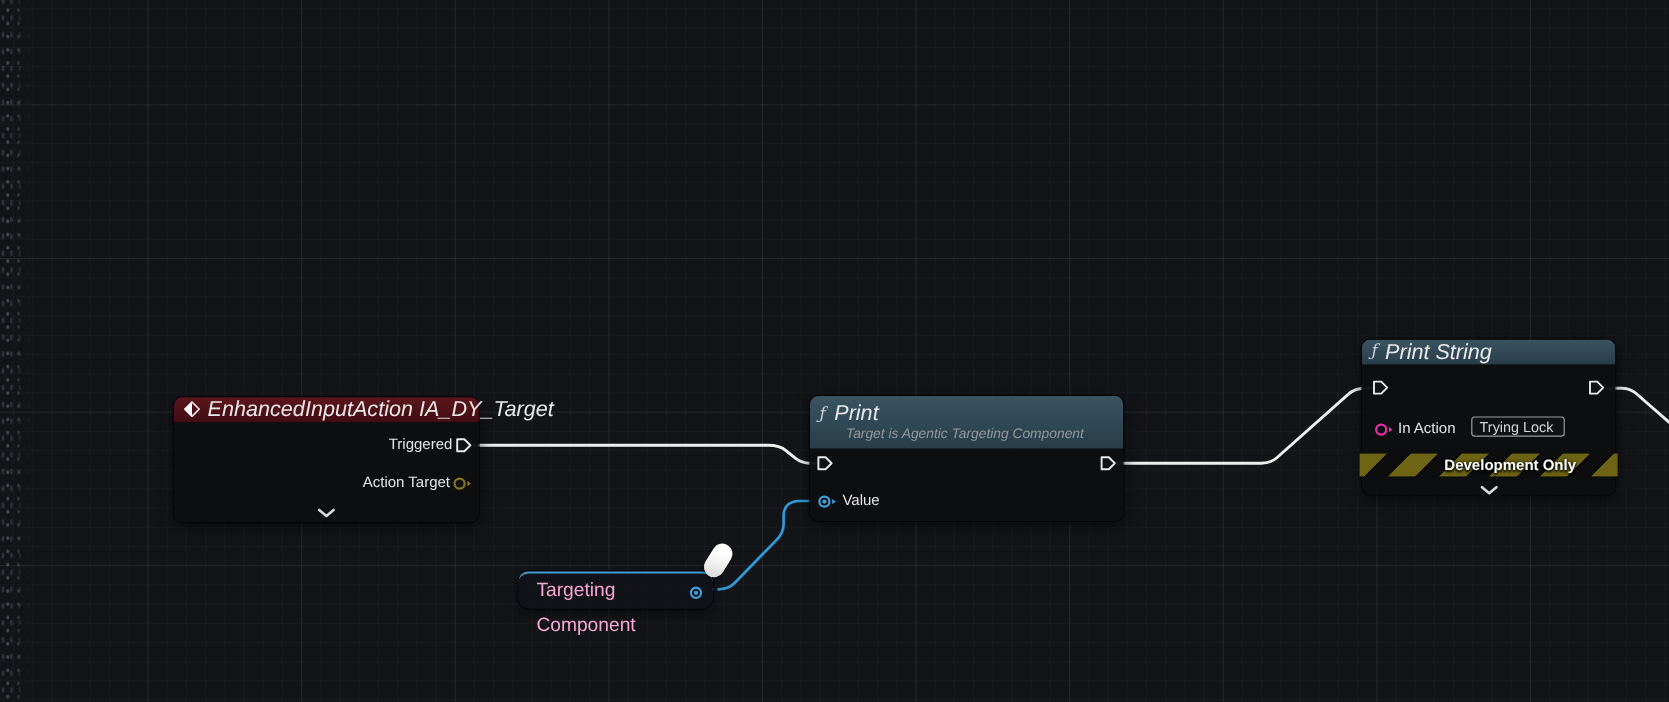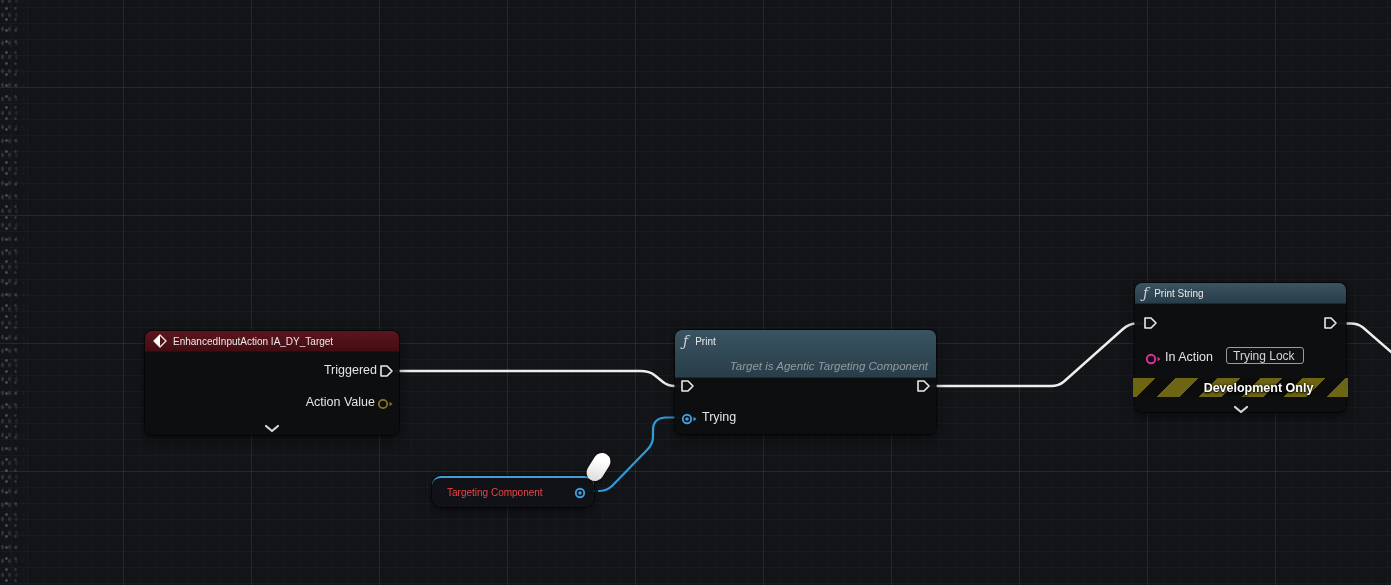--- a/index.html
+++ b/index.html
@@ -34,40 +34,40 @@
   .hdr{
     display:flex;align-items:center;gap:6px;
     padding:0 8px;border-radius:7px 7px 0 0;
     border-bottom:1px solid rgba(0,0,0,0.5);
     color:#e9e9e9;font-size:13px;white-space:nowrap;
   }
   .hdr.red{height:20px;background:linear-gradient(#5c151c,#430d13);}
   .hdr.steel{height:20px;background:linear-gradient(#3a5462,#283d49);}
   .hdr.steel2{background:linear-gradient(#3a5462,#283d49);padding:4px 8px 5px;border-radius:7px 7px 0 0;
     border-bottom:1px solid rgba(0,0,0,0.5);}
-  .hdr-title{color:#e9e9e9;font-size:10px;}
+  .hdr-title{color:#e9e9e9;font-size:18px;font-style:italic;}
   .fn-icon{font-style:italic;font-family:"DejaVu Serif",serif;color:#c9d0d4;font-size:14px;line-height:1;}
-  .subtitle{font-style:italic;color:#949a9e;font-size:11.5px;margin:12px 0 0 22px;white-space:nowrap;text-align:right;}
+  .subtitle{font-style:italic;color:#949a9e;font-size:11.5px;margin:1px 0 0 22px;white-space:nowrap;}
   .pin-label{position:absolute;color:#e4e4e4;font-size:12.5px;line-height:14px;white-space:nowrap;}
   .abs{position:absolute;}
   .chevron{position:absolute;cursor:pointer;}
   .dev-banner{
     position:absolute;left:-2px;right:-2px;height:19px;
     background:repeating-linear-gradient(135deg,#6d6414 0 16px,rgba(12,12,12,0.92) 16px 30px);
     display:flex;align-items:center;justify-content:center;
     color:#fff;font-size:12.5px;font-weight:600;
     text-shadow:0 1px 2px #000,0 0 3px #000;
     padding-left:36px;
   }
   .var-node{
     position:absolute;z-index:3;border-radius:9px;
     background:rgba(17,19,23,0.96);
     border-top:2px solid #3f9fd6;
     box-shadow:0 4px 10px rgba(0,0,0,0.5), 0 0 0 1px rgba(0,0,0,0.55);
-    color:#ef4444;font-size:10px;
+    color:#f9a8d4;font-size:16px;
   }
   .var-label{line-height:29px;padding-left:15px;display:block;}
   .in-string-input{
     position:absolute;width:64px;height:15px;
     background:#101114;border:1px solid #9b9b9b;border-radius:3px;
     color:#d6d6d6;font-size:12px;font-family:"Liberation Sans",sans-serif;
     padding:0 6px;outline:none;margin-left:12px;
   }
   .cursor-capsule{
     position:absolute;left:590px;top:452px;width:17px;height:30px;
@@ -101,21 +101,21 @@
         </svg>
       </span>
       <span class="hdr-title">EnhancedInputAction IA_DY_Target</span>
     </div>
     <span class="pin-label" style="right:22px;top:32px;">Triggered</span>
     <span class="abs" style="left:234px;top:33px;">
       <svg width="15" height="14" viewBox="0 0 15 14">
         <path d="M2,2 h6 l5,5 -5,5 h-6 z" fill="#101214" stroke="#eaeaea" stroke-width="1.6" stroke-linejoin="round"></path>
       </svg>
     </span>
-    <span class="pin-label" style="right:24px;top:64px;">Action Value</span>
+    <span class="pin-label" style="right:24px;top:64px;">Action Target</span>
     <span class="abs" style="left:232px;top:65px;">
       <svg width="17" height="12" viewBox="0 0 17 12">
         <circle cx="6" cy="6" r="4.2" fill="none" stroke="#8a751f" stroke-width="1.8"></circle>
         <path d="M12.5,3.8 L15.5,6 L12.5,8.2 Z" fill="#8a751f"></path>
       </svg>
     </span>
     <span class="chevron" style="left:119px;top:88px;">
       <svg width="16" height="9" viewBox="0 0 16 9">
         <polyline points="2,2 8,7 14,2" fill="none" stroke="#d8d8d8" stroke-width="2.2" stroke-linecap="round" stroke-linejoin="round"></polyline>
       </svg>
@@ -140,21 +140,21 @@
         <path d="M2,2 h6 l5,5 -5,5 h-6 z" fill="#101214" stroke="#eaeaea" stroke-width="1.6" stroke-linejoin="round"></path>
       </svg>
     </span>
     <span class="abs" style="left:6px;top:81px;">
       <svg width="17" height="12" viewBox="0 0 17 12">
         <circle cx="6" cy="6" r="4.2" fill="none" stroke="#3f9fd8" stroke-width="1.9"></circle>
         <circle cx="6" cy="6" r="1.8" fill="#3f9fd8"></circle>
         <path d="M12.5,3.8 L15.5,6 L12.5,8.2 Z" fill="#3f9fd8"></path>
       </svg>
     </span>
-    <span class="pin-label" style="left:27px;top:80px;">Trying</span>
+    <span class="pin-label" style="left:27px;top:80px;">Value</span>
   </div>
 
   <div class="node" style="left:1135px;top:283px;width:211px;height:129px;">
     <div class="hdr steel">
       <span class="fn-icon">ƒ</span>
       <span class="hdr-title">Print String</span>
     </div>
     <span class="abs" style="left:8px;top:33px;">
       <svg width="15" height="14" viewBox="0 0 15 14">
         <path d="M2,2 h6 l5,5 -5,5 h-6 z" fill="#101214" stroke="#eaeaea" stroke-width="1.6" stroke-linejoin="round"></path>

